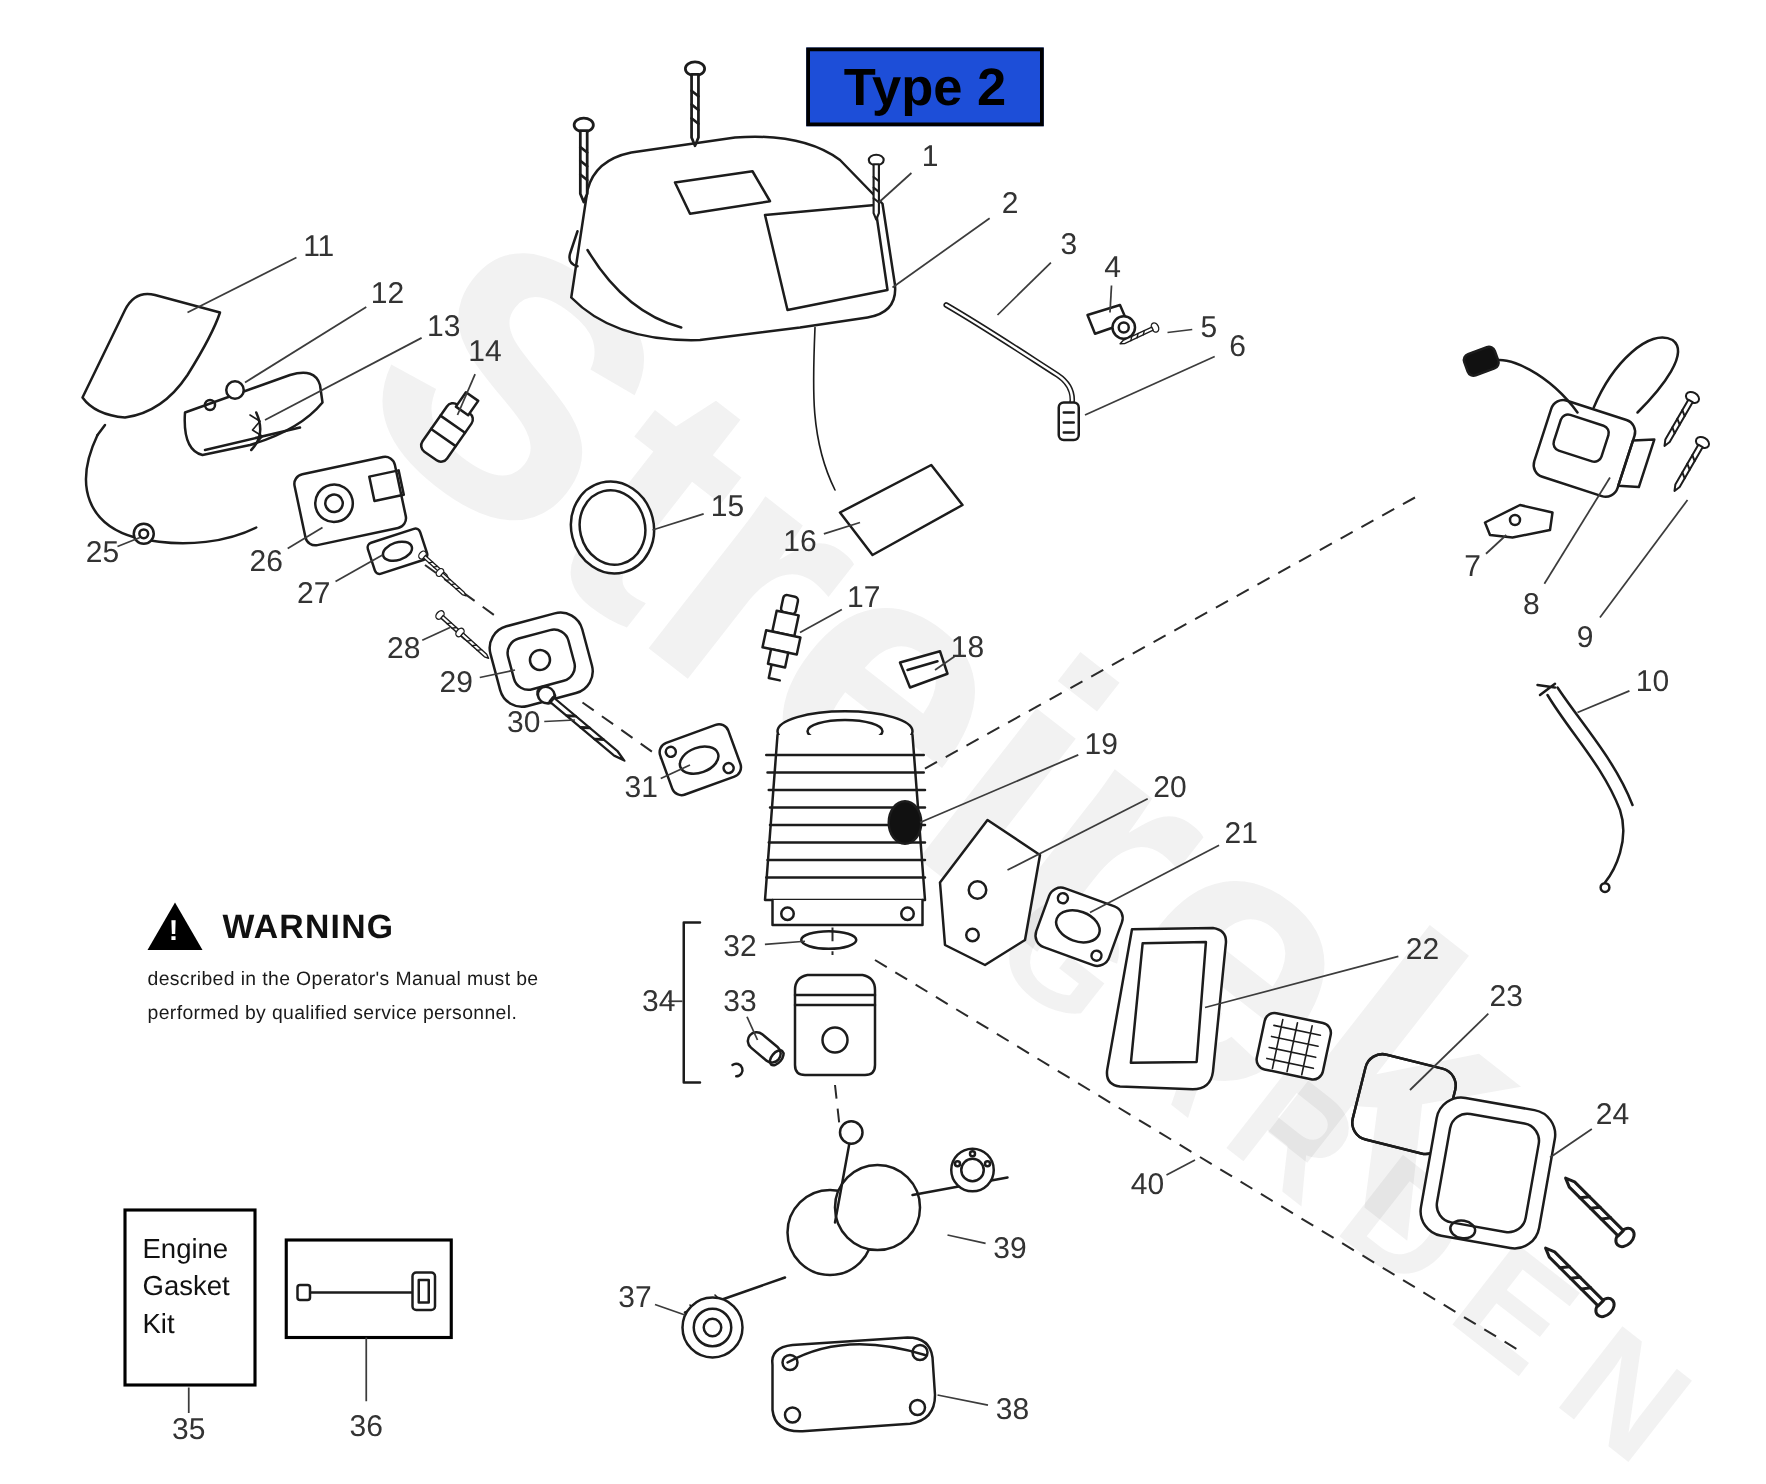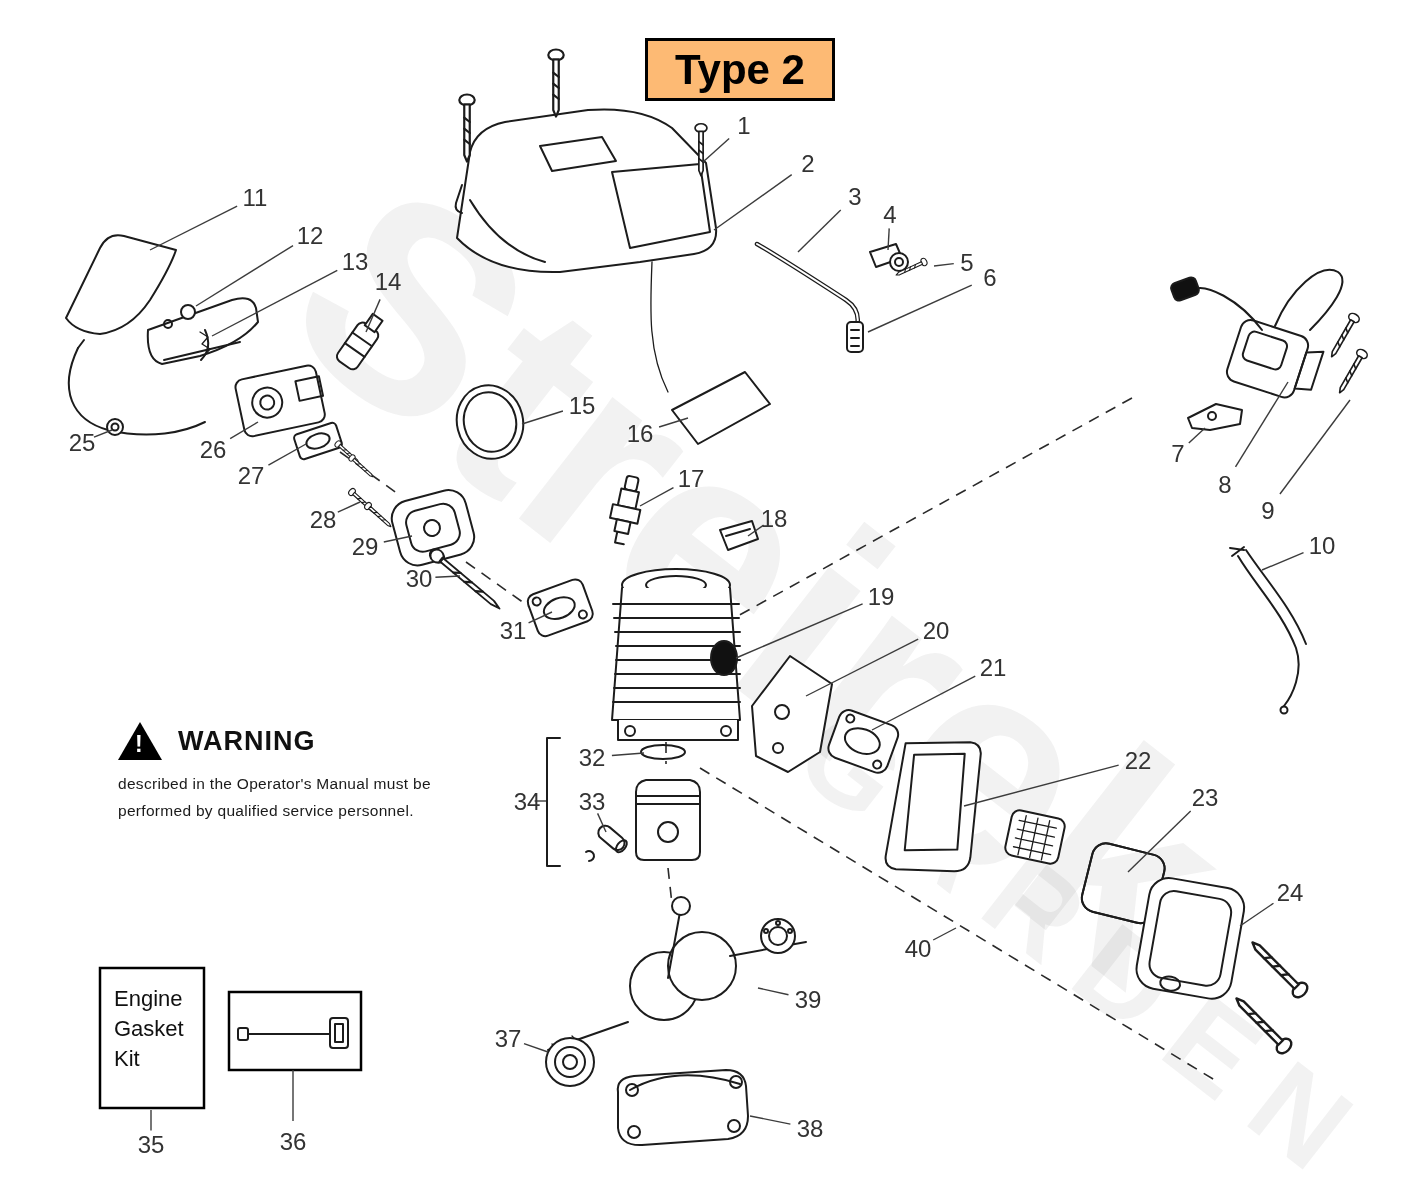--- a/index.html
+++ b/index.html
@@ -14,21 +14,21 @@
   .thin, .thin *{stroke-width:1.3;}
   .dashed, .dashed *{stroke:#2a2a2a;stroke-width:1.6;fill:none;stroke-dasharray:11 8;}
   .leader{stroke:#3c3c3c;stroke-width:1.4;fill:none;}
   .callout{font:24px "Liberation Sans",sans-serif;fill:#333;text-anchor:middle;dominant-baseline:central;}
   .wm1{font:bold 290px "Liberation Sans",sans-serif;fill:#1a1a1a;fill-opacity:.06;text-anchor:middle;}
   .wm2{font:bold 120px "Liberation Sans",sans-serif;fill:#1a1a1a;fill-opacity:.06;text-anchor:middle;letter-spacing:28px;}
   .boxtext{font:22px "Liberation Sans",sans-serif;fill:#111;}
 
   
   .type-box{position:absolute;left:645px;top:38px;width:184px;height:57px;border:3px solid #000;
-            display:flex;align-items:center;justify-content:center;background:#fdba74;
+            display:flex;align-items:center;justify-content:center;background:#1d4ed8;
             font-size:42px;font-weight:bold;color:#000;}
   .warning{position:absolute;left:118px;top:722px;width:330px;}
   .warning-head{display:flex;align-items:center;gap:16px;}
   .warn-tri{width:0;height:0;border-left:22px solid transparent;border-right:22px solid transparent;
             border-bottom:38px solid #000;position:relative;flex:0 0 auto;}
   .warn-tri::after{content:"!";position:absolute;left:-5px;top:9px;color:#fff;font-weight:bold;font-size:23px;}
   .warning-title{font-size:27px;font-weight:bold;letter-spacing:1px;color:#111;}
   .warning-lines{margin-top:10px;font-size:15.5px;line-height:27px;color:#1a1a1a;letter-spacing:.3px;}
 </style>
 </head>

